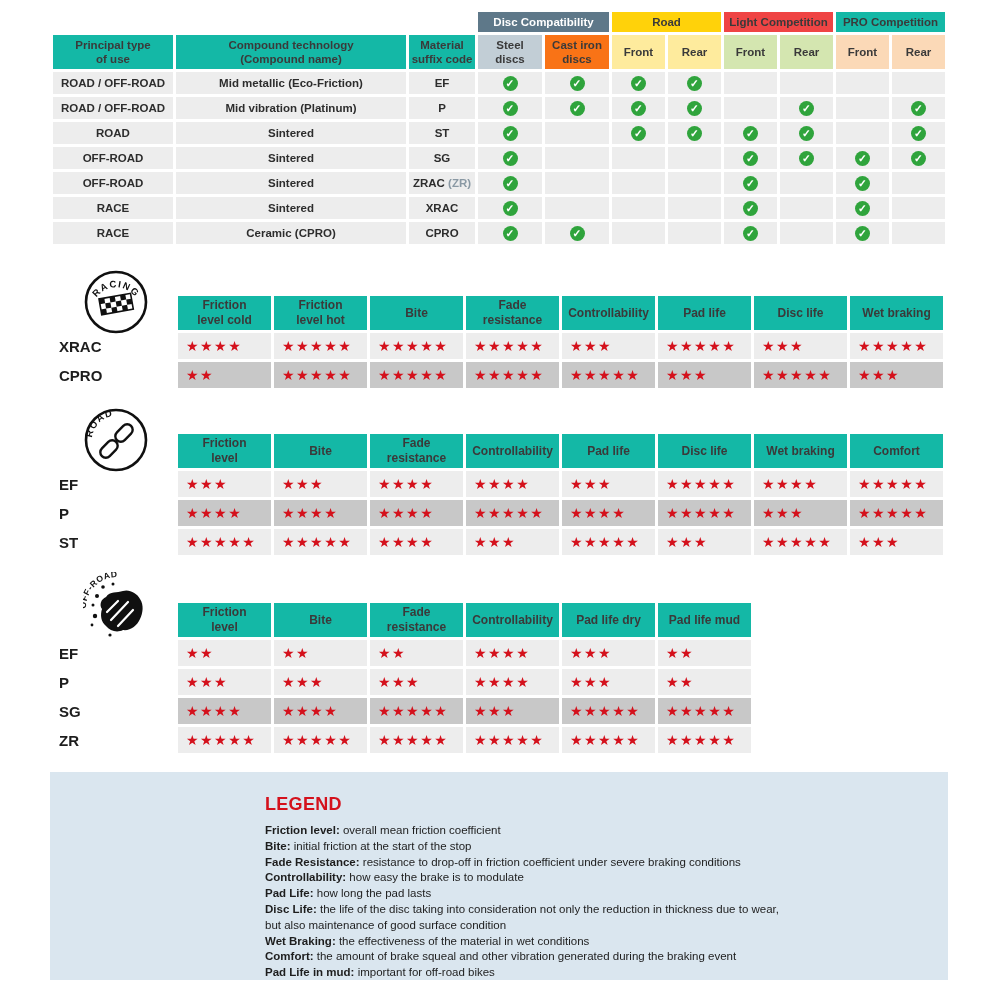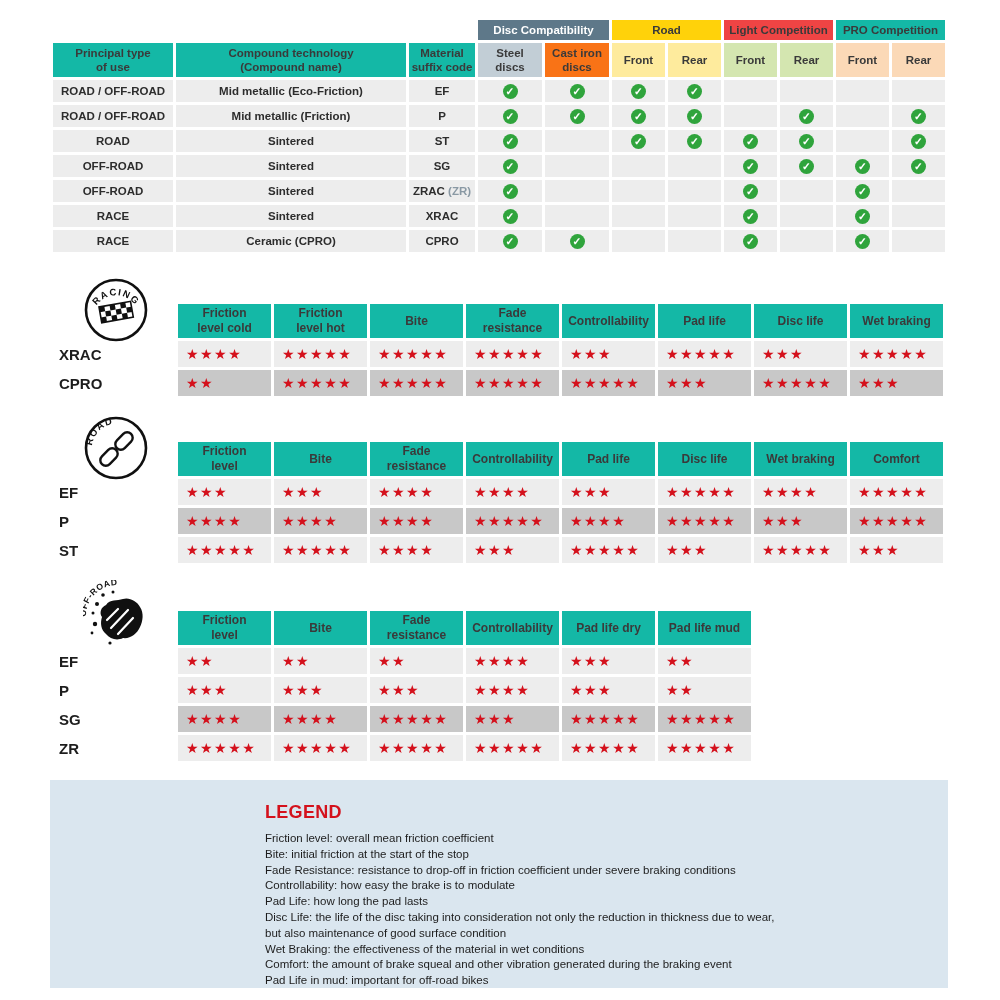--- a/index.html
+++ b/index.html
@@ -1,18 +1,18 @@
 <!DOCTYPE html>
 <html><head>
 <meta charset="utf-8">
 <style>
   *{margin:0;padding:0;box-sizing:border-box}
   html,body{background:#ffffff}
   body{font-family:"Liberation Sans",sans-serif;color:#222;width:1000px}
-  .page{width:1000px;height:1000px;padding:17px 50px 0;overflow:hidden;position:relative;background:#fff}
+  .page{width:1000px;height:1000px;padding:9px 50px 0;overflow:hidden;position:relative;background:#fff}
 
   table{border-collapse:separate;border-spacing:3px;table-layout:fixed}
   td{vertical-align:middle;overflow:hidden}
   .blank{background:transparent}
 
   
   .compat .group{height:20px;text-align:center;font-size:11.5px;font-weight:700}
   .compat .lh,.compat .sh{height:34px;text-align:center;font-size:11.5px;font-weight:700;color:#3a3a3a;line-height:1.25}
   .compat .cell{height:22px;text-align:center;font-size:11.5px;font-weight:700;color:#2d2d2d;white-space:nowrap}
   .check{display:inline-block;width:15px;height:15px;border-radius:50%;color:#fff;font-size:10.5px;line-height:15px;font-weight:700;text-align:center}
@@ -22,21 +22,21 @@
   .rating-section{position:relative}
   .section-icon{position:absolute;left:33px;top:-26px}
   .rtable .rh{height:34px;text-align:center;font-size:12px;font-weight:700;color:#3a3a3a;line-height:1.25}
   .rtable .rl{height:26px;font-size:15px;font-weight:700;color:#1d1d1d;padding-left:6px;background:#fff}
   .rtable .stars{height:26px;padding-left:8px;font-size:14px;letter-spacing:1.5px;white-space:nowrap;text-align:left}
 
   
   .legend-panel{margin-top:16px;width:898px;height:208px;padding:22px 20px 0 215px}
   .legend-title{font-size:18px;font-weight:700;margin-bottom:8px;letter-spacing:.3px}
   .lline{font-size:11.5px;line-height:15.8px;color:#1d1d1d}
-  .lline b{font-weight:400}
+  .lline b{font-weight:700}
 </style>
 <style>.stars{color:#d4111c;background:#ededed}tr.dark .stars{background:#c8c8c8}.check{background:#2fa43c}.compat .cell{background:#ededed}.compat .lh,.rtable .rh{background:#14b8a6}.legend-panel{background:#dae6ef}.legend-title{color:#d4111c}</style></head>
 <body>
 
 <div class="page">
 
   <table class="compat">
       <colgroup>
         <col style="width:120px">
         <col style="width:230px">
@@ -79,21 +79,21 @@
           <td class="cell"><span class="check">✓</span></td>
           <td class="cell"><span class="check">✓</span></td>
           <td class="cell"><span class="check">✓</span></td>
           <td class="cell"></td>
           <td class="cell"></td>
           <td class="cell"></td>
           <td class="cell"></td>
         </tr>
         <tr>
           <td class="cell">ROAD / OFF-ROAD</td>
-          <td class="cell">Mid metallic (Friction)</td>
+          <td class="cell">Mid vibration (Platinum)</td>
           <td class="cell">P</td>
           <td class="cell"><span class="check">✓</span></td>
           <td class="cell"><span class="check">✓</span></td>
           <td class="cell"><span class="check">✓</span></td>
           <td class="cell"><span class="check">✓</span></td>
           <td class="cell"></td>
           <td class="cell"><span class="check">✓</span></td>
           <td class="cell"></td>
           <td class="cell"><span class="check">✓</span></td>
         </tr>

